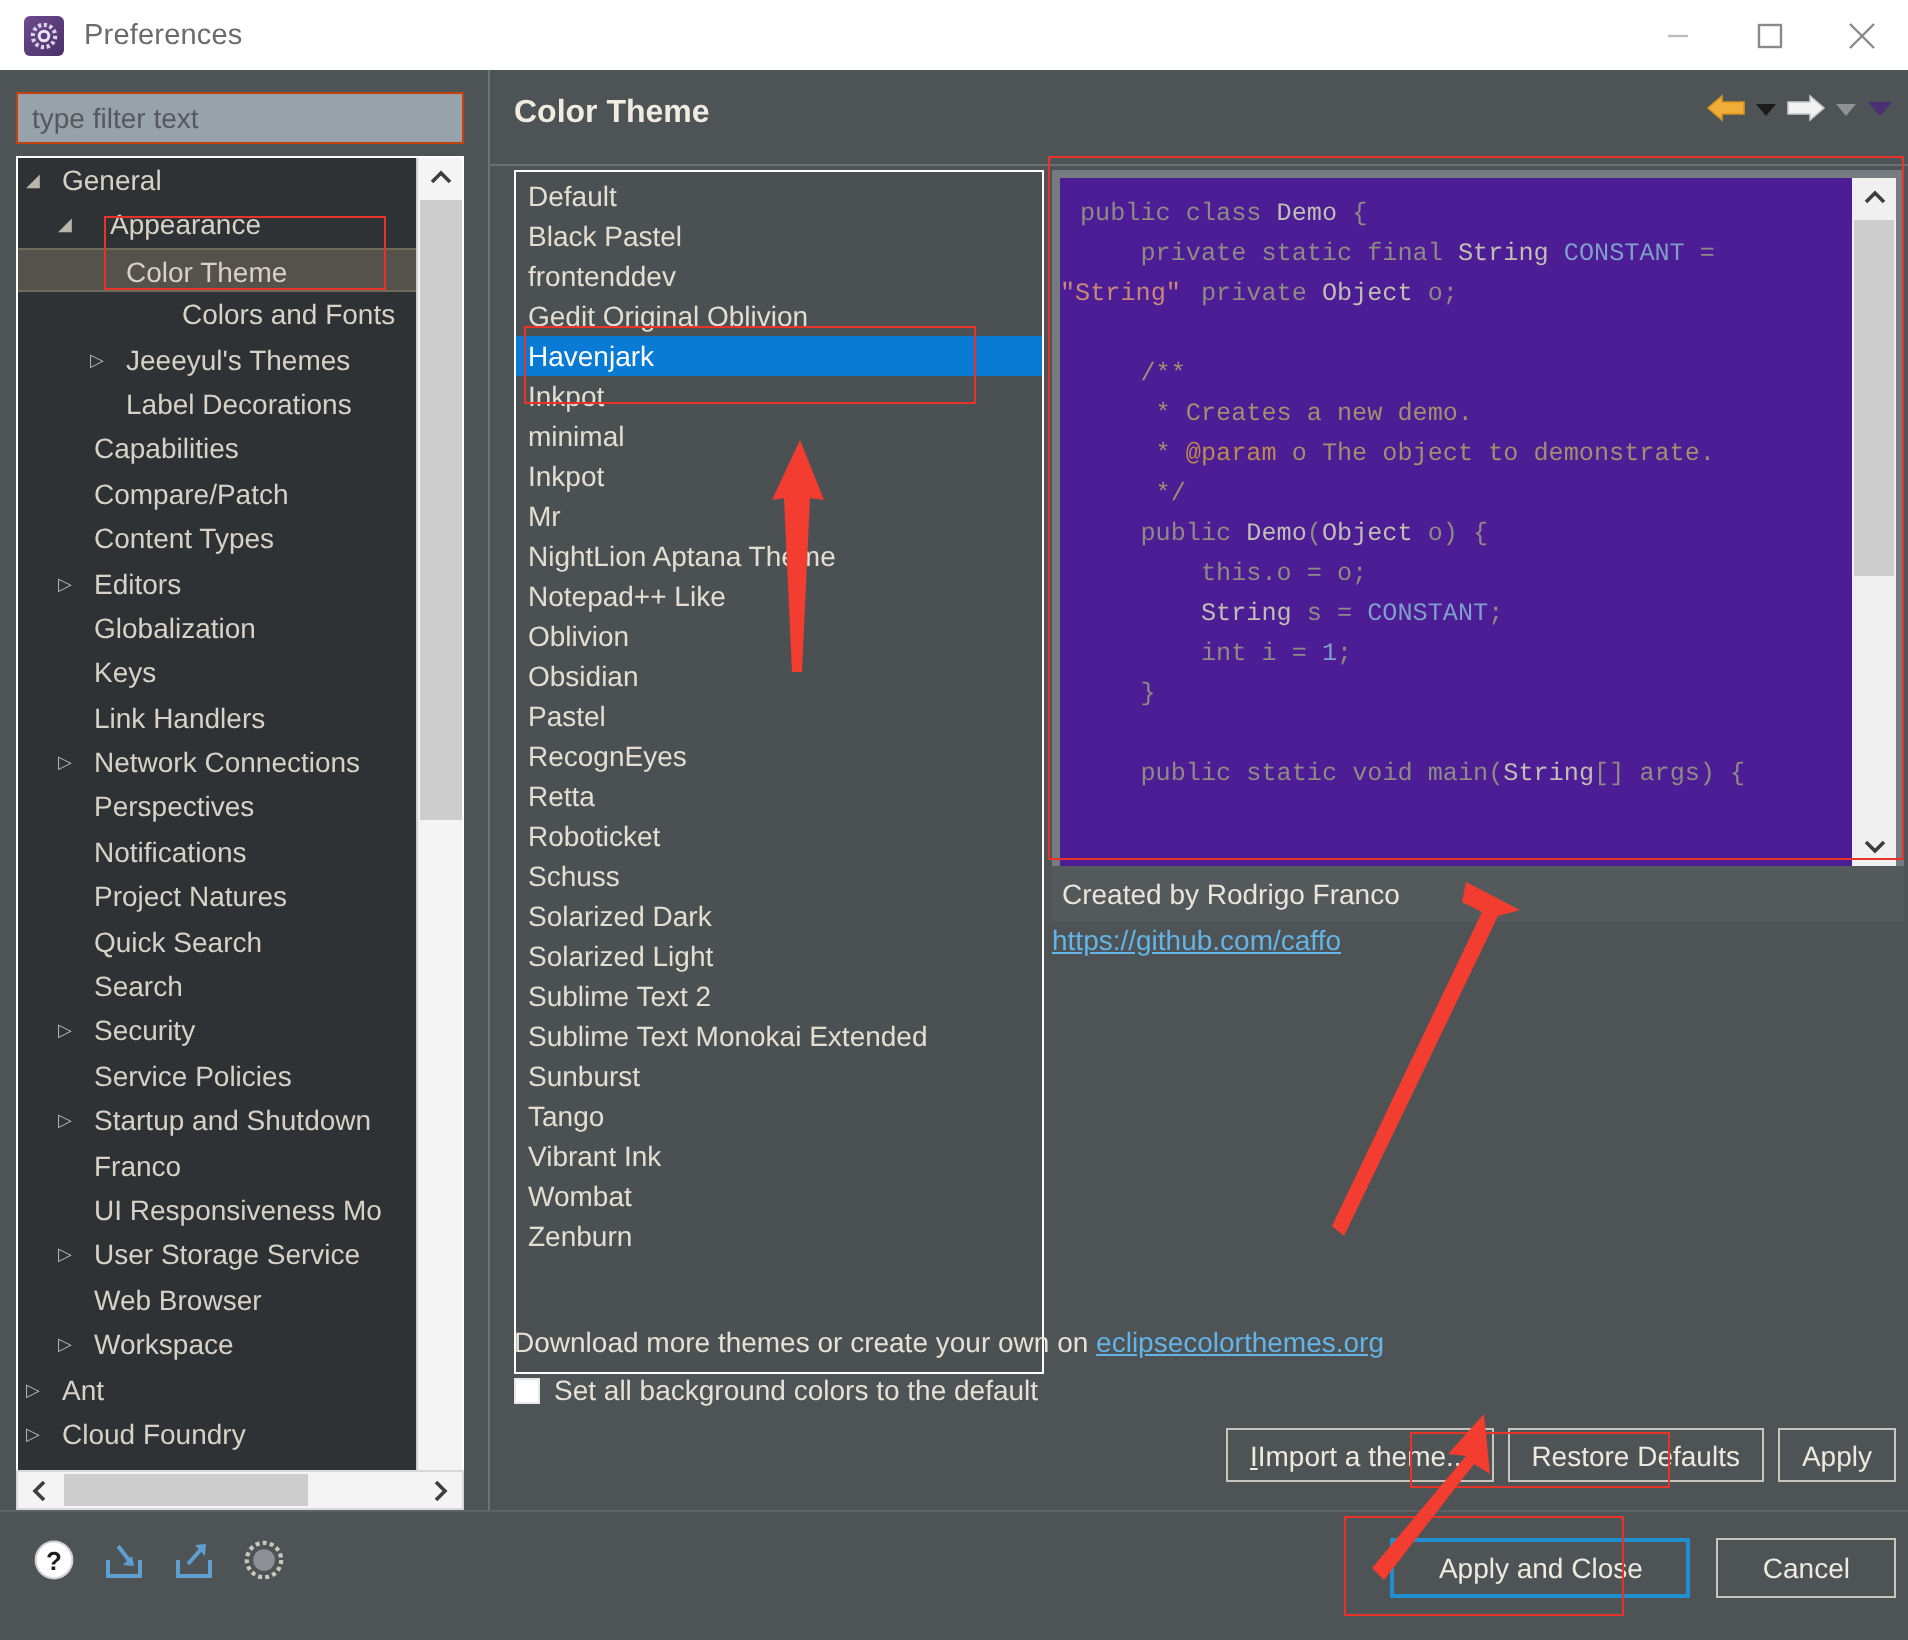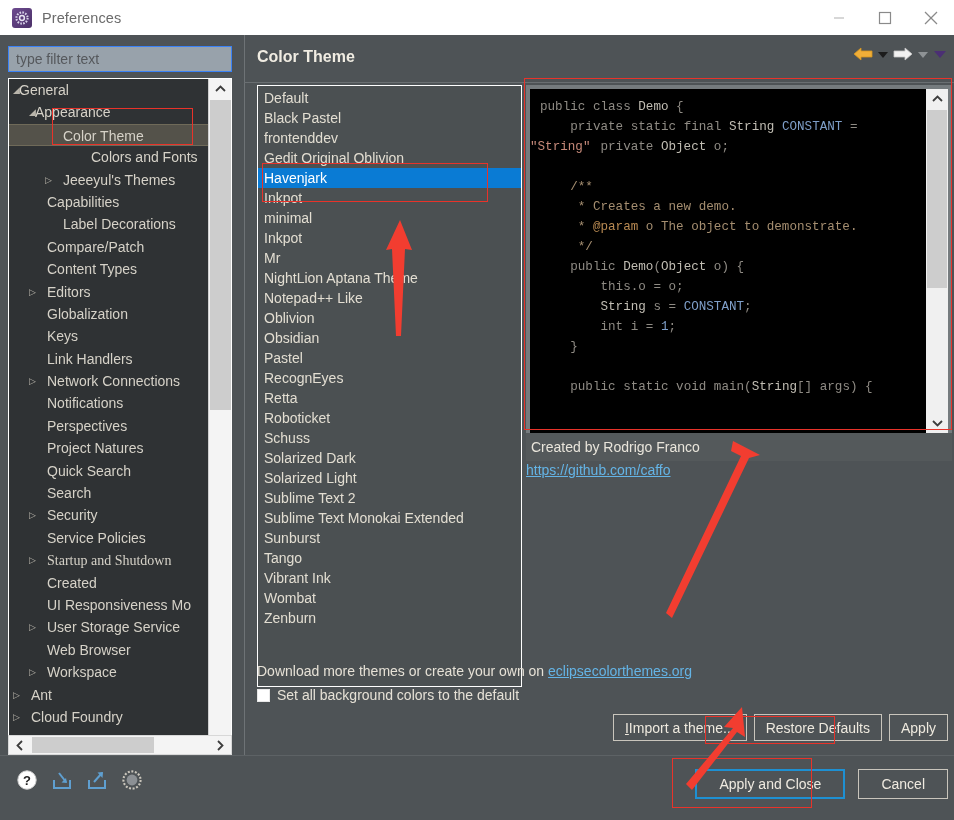--- a/index.html
+++ b/index.html
@@ -40,21 +40,21 @@
   }
   .winbtn svg { display: block; }
 
   
   .left-panel {
     position: absolute; left: 0; top: 35px; width: 240px; height: 720px;
     background: #4e5356;
   }
   .filter-wrap {
     position: absolute; left: 8px; top: 11px; width: 224px; height: 26px;
-    background: #3b82f6; padding: 1px;
+    background: #c2410c; padding: 1px;
   }
   .filter-box {
     width: 100%; height: 100%;
     background: #98a2ab;
     border: none; outline: none;
     font-size: 14px; color: #55585c;
     padding: 0 7px;
     font-family: "Liberation Sans", sans-serif;
   }
   .filter-box::placeholder { color: #55585c; opacity: 1; }
@@ -165,21 +165,21 @@
   .titem.sel { background: #0a7bd4; color: #ffffff; }
 
   
   .preview-outer {
     position: absolute; left: 282px; top: 50px; width: 426px; height: 348px;
     background: #757b7e; padding: 4px 4px 0 4px;
   }
   .preview-code {
     position: relative;
     width: 418px; height: 344px;
-    background: #000000;
+    background: #4c1d95;
     overflow: hidden;
     font-family: "Liberation Mono", monospace;
     font-size: 12.6px;
     line-height: 20px;
     color: #8f8b84;
   }
   .preview-code .pad { padding: 8px 10px 0 10px; }
   .cline { white-space: pre; }
   .kw { color: #8f8b84; }
   .typ { color: #c2beb4; }
@@ -307,43 +307,43 @@
   </div>
 
   <div class="left-panel">
     <div class="filter-wrap">
       <input class="filter-box" type="text" placeholder="type filter text" style="">
     </div>
 
     <div class="tree-outer">
       <div class="tree-inner">
         <div class="tree-list" id="tree-list">
-            <div class="tnode"><span class="arrow" style="left: 4px;">◢</span><span class="lbl" style="margin-left: 4px;">General</span></div>
-            <div class="tnode"><span class="arrow" style="left: 20px;">◢</span><span class="lbl" style="margin-left: 20px;">Appearance</span></div>
+            <div class="tnode"><span class="arrow" style="left: 4px;">◢</span><span class="lbl" style="margin-left: 16px;">General</span></div>
+            <div class="tnode"><span class="arrow" style="left: 20px;">◢</span><span class="lbl" style="margin-left: 40px;">Appearance</span></div>
             <div class="tnode sel"><span class="lbl" style="margin-left: 48px;">Color Theme</span></div>
             <div class="tnode"><span class="lbl" style="margin-left: 76px;">Colors and Fonts</span></div>
             <div class="tnode"><span class="arrow" style="left: 36px;">▷</span><span class="lbl" style="margin-left: 48px;">Jeeeyul's Themes</span></div>
+            <div class="tnode"><span class="lbl" style="margin-left: 48px;">Label Decorations</span></div>
             <div class="tnode"><span class="lbl" style="margin-left: 32px;">Capabilities</span></div>
-            <div class="tnode"><span class="lbl" style="margin-left: 48px;">Label Decorations</span></div>
             <div class="tnode"><span class="lbl" style="margin-left: 32px;">Compare/Patch</span></div>
             <div class="tnode"><span class="lbl" style="margin-left: 32px;">Content Types</span></div>
             <div class="tnode"><span class="arrow" style="left: 20px;">▷</span><span class="lbl" style="margin-left: 32px;">Editors</span></div>
             <div class="tnode"><span class="lbl" style="margin-left: 32px;">Globalization</span></div>
             <div class="tnode"><span class="lbl" style="margin-left: 32px;">Keys</span></div>
             <div class="tnode"><span class="lbl" style="margin-left: 32px;">Link Handlers</span></div>
             <div class="tnode"><span class="arrow" style="left: 20px;">▷</span><span class="lbl" style="margin-left: 32px;">Network Connections</span></div>
+            <div class="tnode"><span class="lbl" style="margin-left: 32px;">Perspectives</span></div>
             <div class="tnode"><span class="lbl" style="margin-left: 32px;">Notifications</span></div>
-            <div class="tnode"><span class="lbl" style="margin-left: 32px;">Perspectives</span></div>
             <div class="tnode"><span class="lbl" style="margin-left: 32px;">Project Natures</span></div>
             <div class="tnode"><span class="lbl" style="margin-left: 32px;">Quick Search</span></div>
             <div class="tnode"><span class="lbl" style="margin-left: 32px;">Search</span></div>
             <div class="tnode"><span class="arrow" style="left: 20px;">▷</span><span class="lbl" style="margin-left: 32px;">Security</span></div>
             <div class="tnode"><span class="lbl" style="margin-left: 32px;">Service Policies</span></div>
-            <div class="tnode"><span class="arrow" style="left: 20px;">▷</span><span class="lbl" style="margin-left: 32px; font-family: Liberation Serif, serif;">Startup and Shutdown</span></div>
-            <div class="tnode"><span class="lbl" style="margin-left: 32px;">Created</span></div>
+            <div class="tnode"><span class="arrow" style="left: 20px;">▷</span><span class="lbl" style="margin-left: 32px;">Startup and Shutdown</span></div>
+            <div class="tnode"><span class="lbl" style="margin-left: 32px;">Franco</span></div>
             <div class="tnode"><span class="lbl" style="margin-left: 32px;">UI Responsiveness Mo</span></div>
             <div class="tnode"><span class="arrow" style="left: 20px;">▷</span><span class="lbl" style="margin-left: 32px;">User Storage Service</span></div>
             <div class="tnode"><span class="lbl" style="margin-left: 32px;">Web Browser</span></div>
             <div class="tnode"><span class="arrow" style="left: 20px;">▷</span><span class="lbl" style="margin-left: 32px;">Workspace</span></div>
             <div class="tnode"><span class="arrow" style="left: 4px;">▷</span><span class="lbl" style="margin-left: 16px;">Ant</span></div>
             <div class="tnode"><span class="arrow" style="left: 4px;">▷</span><span class="lbl" style="margin-left: 16px;">Cloud Foundry</span></div>
           </div>
         <div class="tsb">
           <div class="tsb-up">
             <svg width="11" height="8" viewBox="0 0 11 8">

